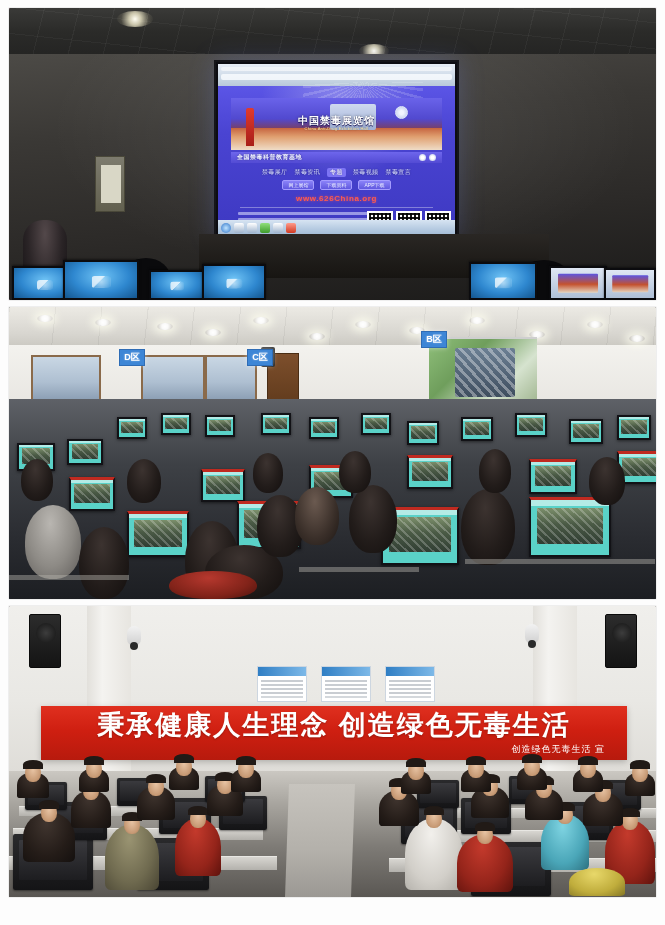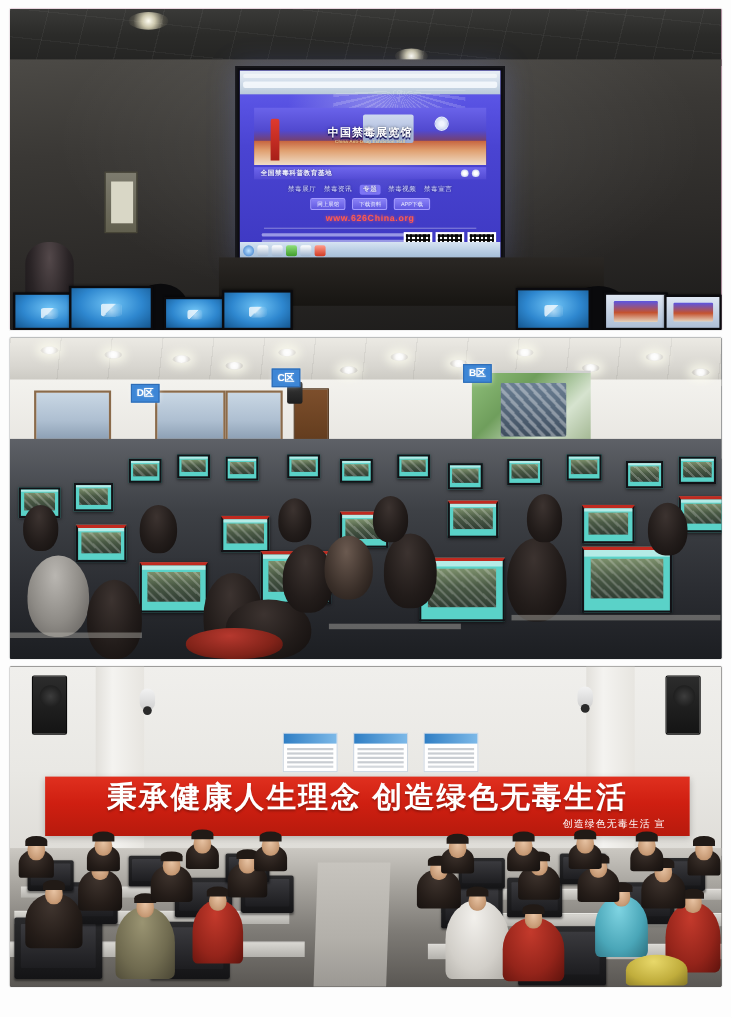--- a/index.html
+++ b/index.html
@@ -581,21 +581,21 @@
 
     <div class="p2-window" style="left:22px;  width:70px;"></div>
     <div class="p2-window" style="left:132px; width:64px;"></div>
     <div class="p2-window" style="left:196px; width:52px;"></div>
     <div class="p2-doorframe" style="left:258px;"></div>
     <div class="p2-speaker"></div>
 
     <div class="p2-proj-screen"></div>
 
     <div class="p2-zone" style="left:110px; top:42px;">D区</div>
-    <div class="p2-zone" style="left:238px; top:28px;">C区</div>
+    <div class="p2-zone" style="left:238px; top:42px;">C区</div>
     <div class="p2-zone" style="left:412px; top:24px;">B区</div>
 
     <div class="p2-crowd">
 
       <div class="p2-monitor" style="left:8px;   top:44px; width:38px; height:28px;"></div>
       <div class="p2-monitor" style="left:58px;  top:40px; width:36px; height:26px;"></div>
       <div class="p2-monitor" style="left:108px; top:18px; width:30px; height:22px;"></div>
       <div class="p2-monitor" style="left:152px; top:14px; width:30px; height:22px;"></div>
       <div class="p2-monitor" style="left:196px; top:16px; width:30px; height:22px;"></div>
       <div class="p2-monitor" style="left:252px; top:14px; width:30px; height:22px;"></div>

